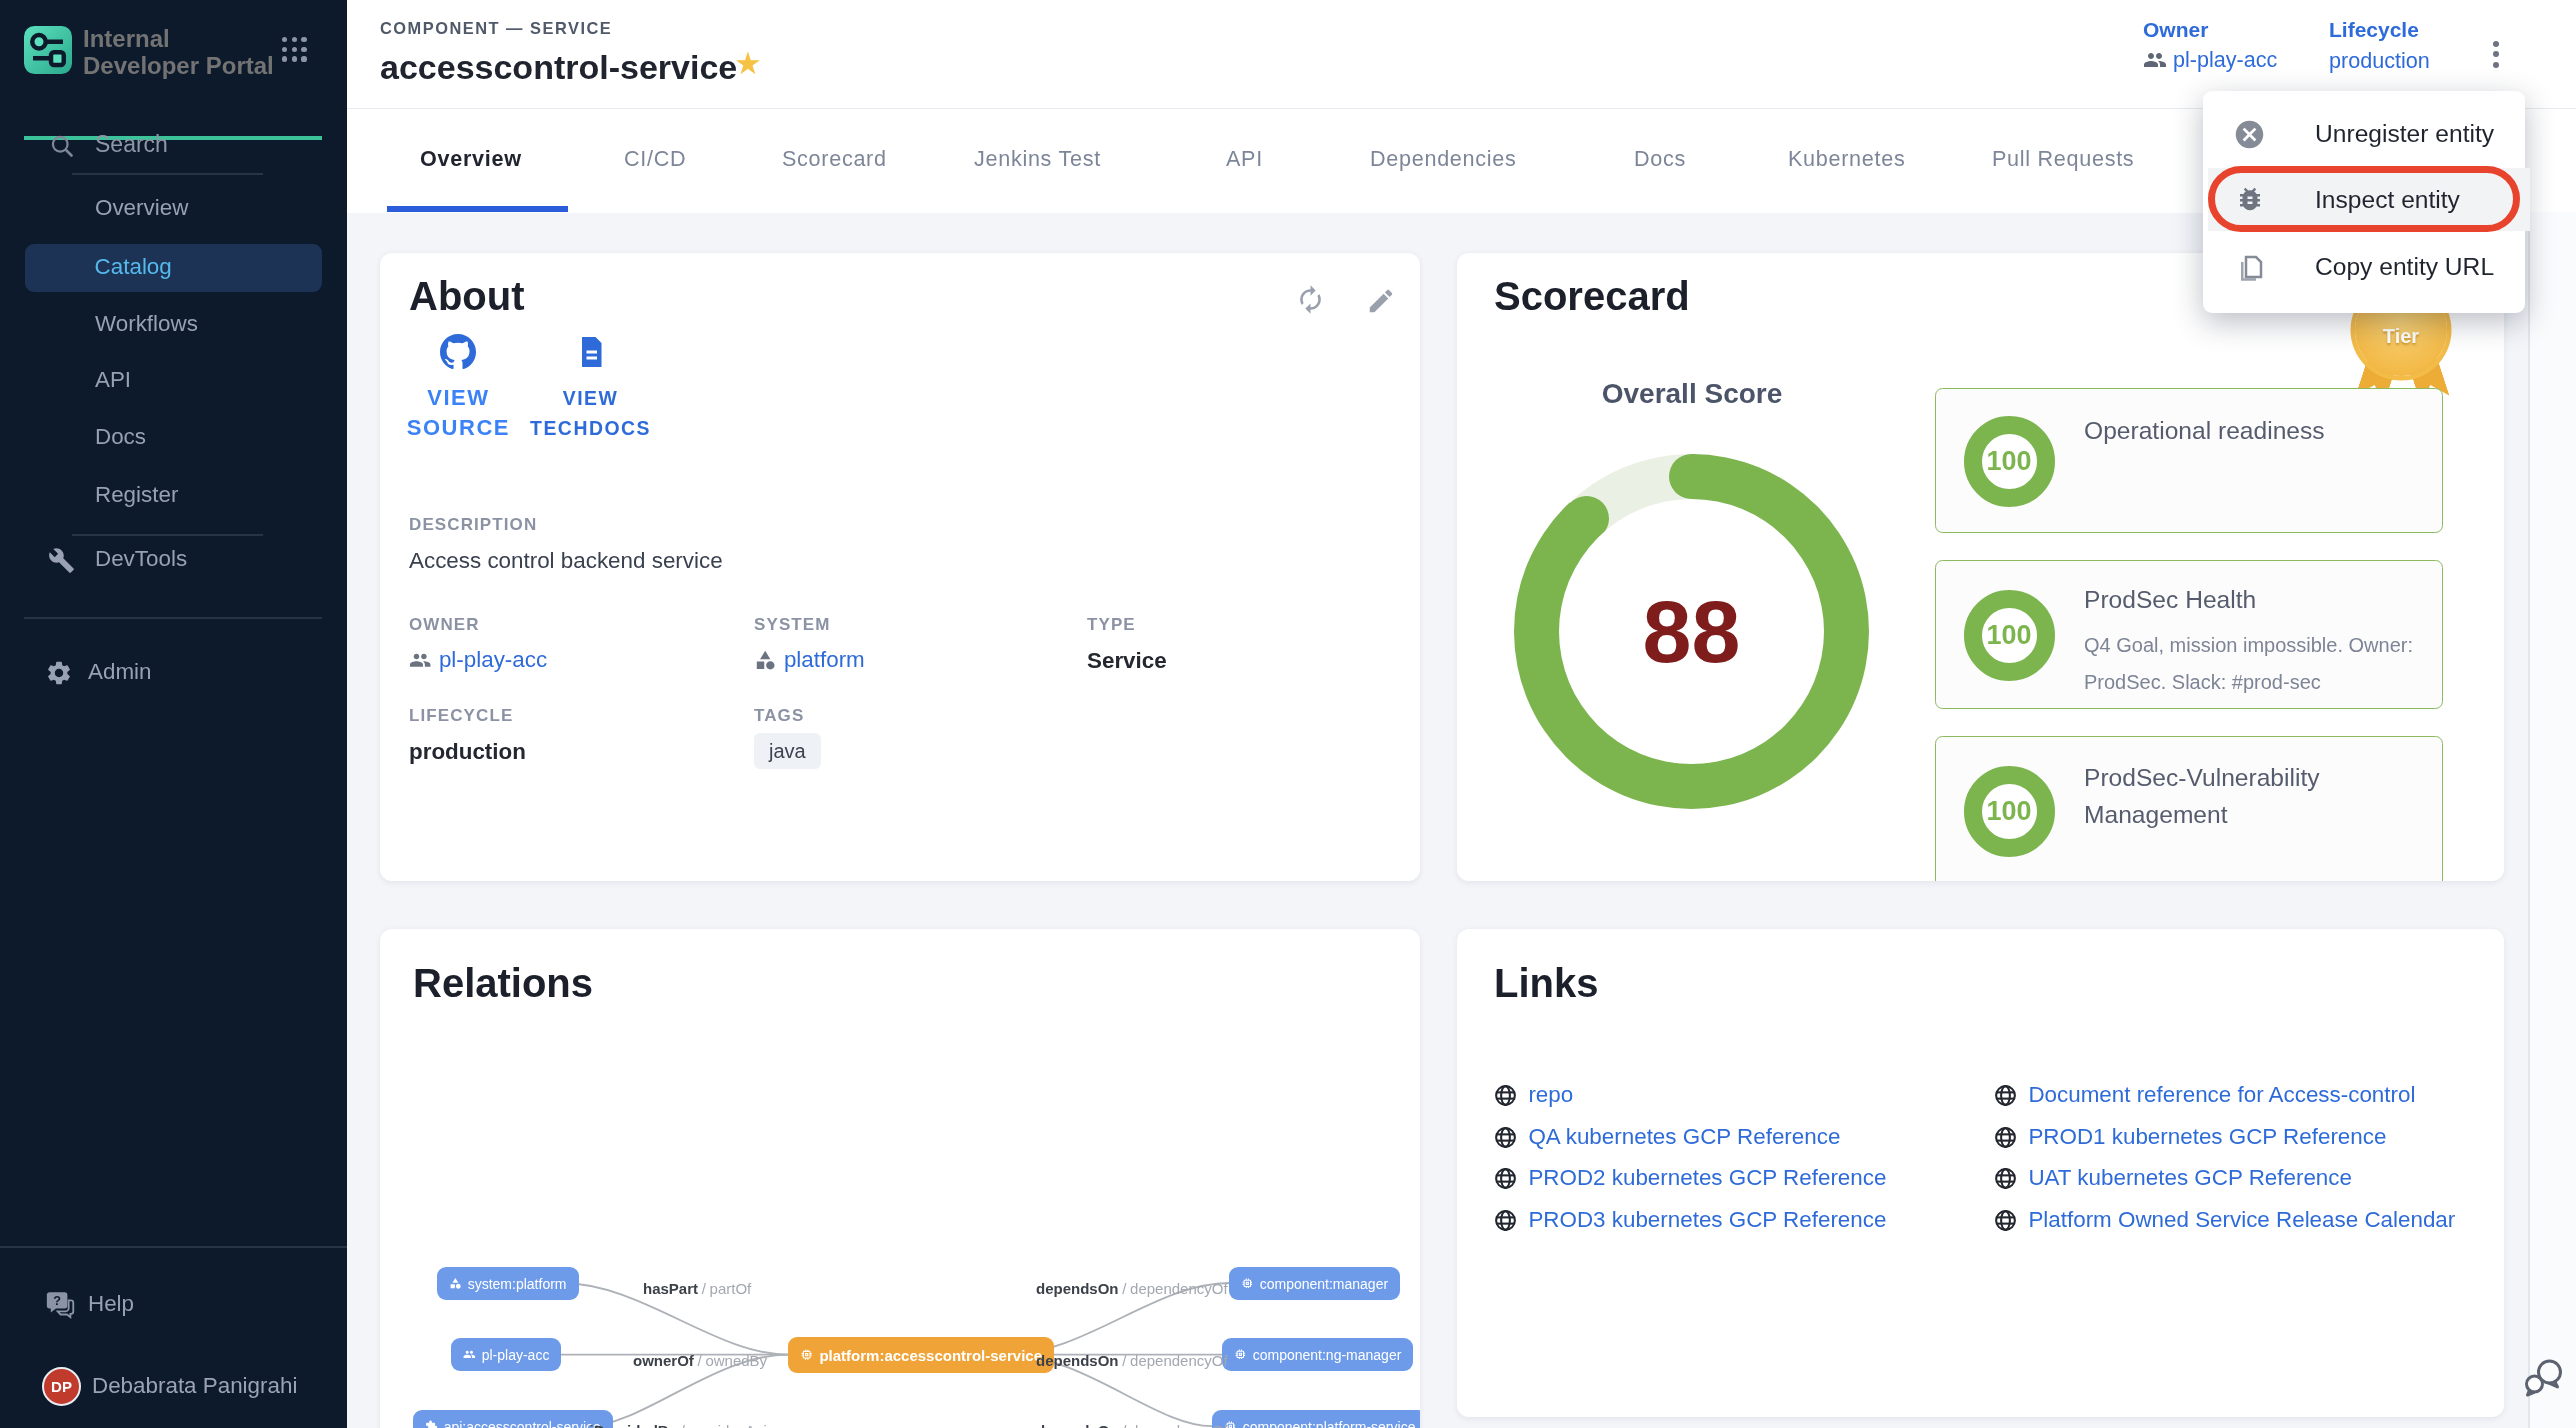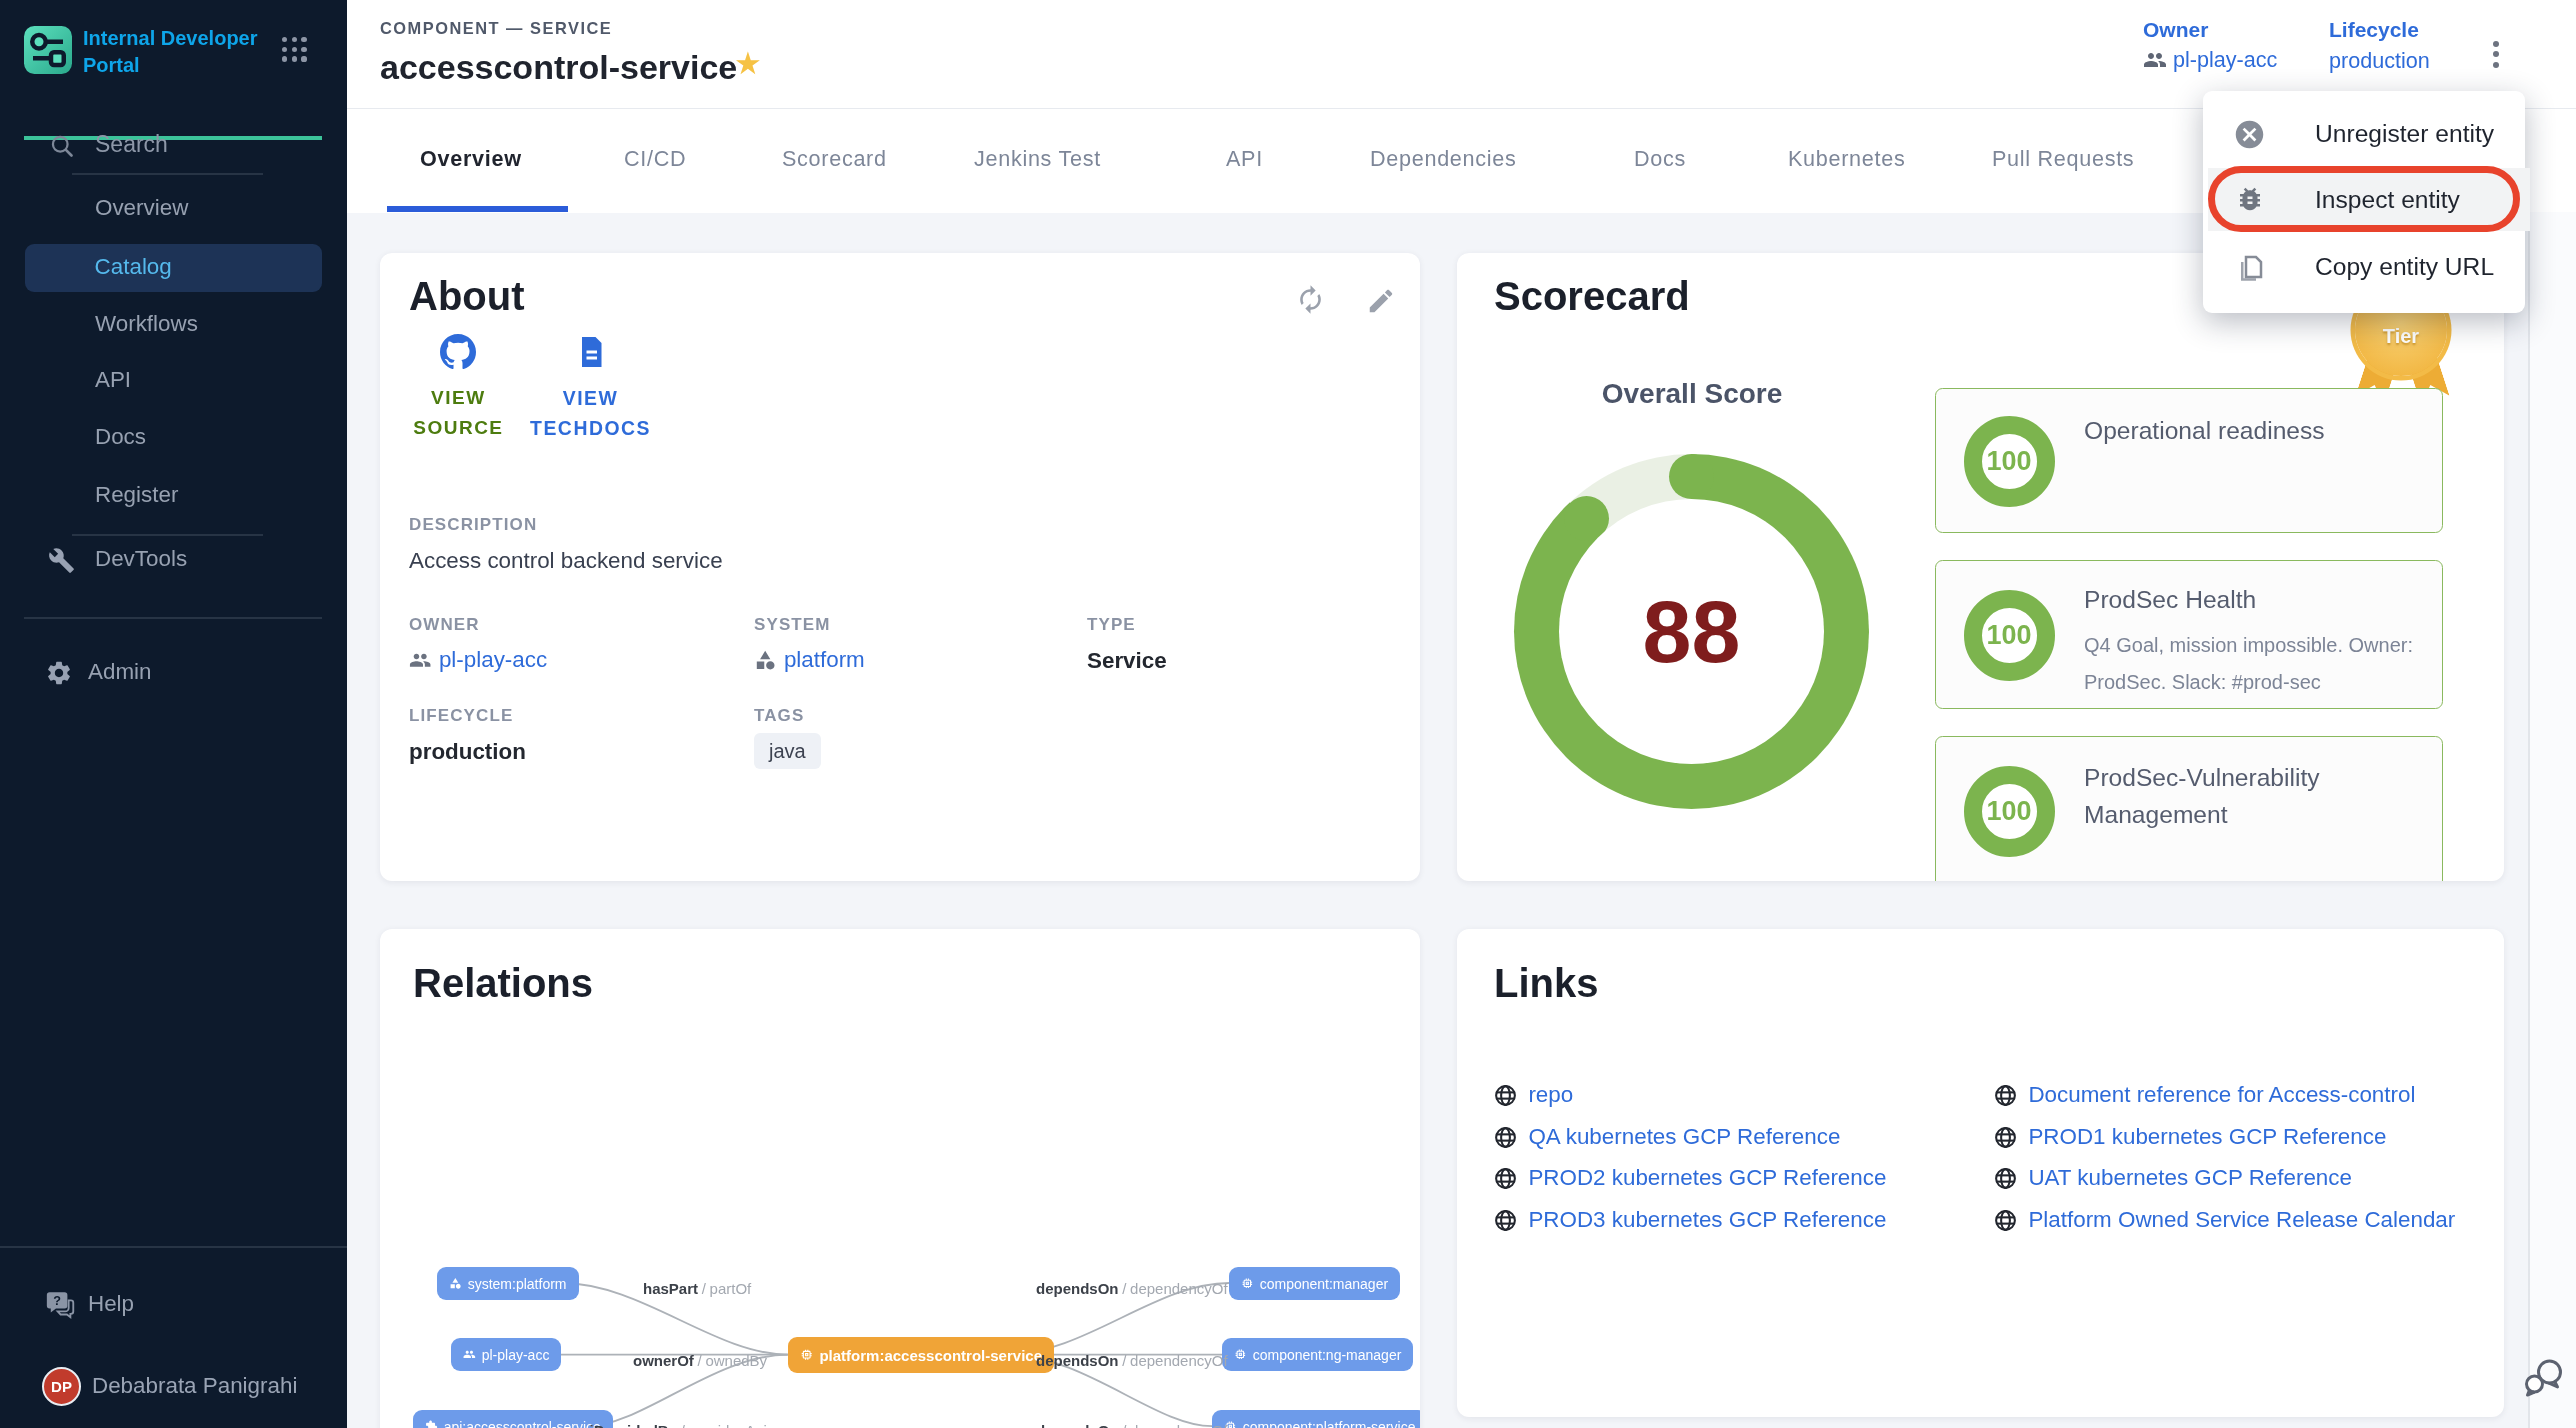--- a/index.html
+++ b/index.html
@@ -45,21 +45,21 @@
 
   <aside class="abs" style="left:0;top:0;width:347px;height:1428px;background:#0d1a2c;">
     <div class="abs" style="left:24px;top:26px;width:48px;height:48px;border-radius:10.4px;background:linear-gradient(135deg,#5ce0bd,#2aa98c);">
       <svg width="48" height="48" viewBox="0 0 64 64">
         <line x1="20" y1="21" x2="52" y2="21" stroke="#0d1a2c" stroke-width="6"></line>
         <circle cx="20" cy="21" r="9" fill="#5ce0bd" stroke="#0d1a2c" stroke-width="6"></circle>
         <line x1="12" y1="43" x2="44" y2="43" stroke="#0d1a2c" stroke-width="6"></line>
         <rect x="36" y="35" width="17" height="17" rx="4" fill="#5ce0bd" stroke="#0d1a2c" stroke-width="6"></rect>
       </svg>
     </div>
-    <div class="abs" style="left:83px;top:25px;width:195px;font-size:20px;font-weight:700;line-height:27px;color:#0ea5e9;">Internal Developer Portal</div>
+    <div class="abs" style="left:83px;top:25px;width:195px;font-size:24px;font-weight:700;line-height:27px;color:#737373;">Internal Developer Portal</div>
     <div class="abs dotgrid" style="left:282px;top:37px;">
       <i></i>
         <i></i>
         <i></i>
         <i></i>
         <i></i>
         <i></i>
         <i></i>
         <i></i>
         <i></i>
@@ -165,21 +165,21 @@
       <path fill="#9ba1ac" d="M12 6v3l4-4-4-4v3c-4.42 0-8 3.58-8 8 0 1.57.46 3.03 1.24 4.26L6.7 14.8c-.45-.83-.7-1.79-.7-2.8 0-3.31 2.69-6 6-6zm6.76 1.74L17.3 9.2c.44.84.7 1.79.7 2.8 0 3.31-2.69 6-6 6v-3l-4 4 4 4v-3c4.42 0 8-3.58 8-8 0-1.57-.46-3.03-1.24-4.26z"></path>
     </svg>
     <svg class="abs" style="left:986px;top:33px;cursor:pointer;" width="30" height="30" viewBox="0 0 24 24">
       <path fill="#9ba1ac" d="M3 17.25V21h3.75L17.81 9.94l-3.75-3.75L3 17.25zM20.71 7.04c.39-.39.39-1.02 0-1.41l-2.34-2.34c-.39-.39-1.02-.39-1.41 0l-1.83 1.83 3.75 3.75 1.83-1.83z"></path>
     </svg>
 
     <div class="abs" style="left:22.4px;top:81px;width:112px;text-align:center;cursor:pointer;">
       <svg width="36" height="36" viewBox="0 0 16 16">
         <path fill="#2e6bd9" d="M8 0C3.58 0 0 3.58 0 8c0 3.54 2.29 6.53 5.47 7.59.4.07.55-.17.55-.38 0-.19-.01-.82-.01-1.49-2.01.37-2.53-.49-2.69-.94-.09-.23-.48-.94-.82-1.13-.28-.15-.68-.52-.01-.53.63-.01 1.08.58 1.23.82.72 1.21 1.87.87 2.33.66.07-.52.28-.87.51-1.07-1.78-.2-3.64-.89-3.64-3.95 0-.87.31-1.59.82-2.15-.08-.2-.36-1.02.08-2.12 0 0 .67-.21 2.2.82.64-.18 1.32-.27 2-.27s1.36.09 2 .27c1.53-1.04 2.2-.82 2.2-.82.44 1.1.16 1.92.08 2.12.51.56.82 1.27.82 2.15 0 3.07-1.87 3.75-3.65 3.95.29.25.54.73.54 1.48 0 1.07-.01 1.93-.01 2.2 0 .21.15.46.55.38A8.01 8.01 0 0 0 16 8c0-4.42-3.58-8-8-8z"></path>
       </svg>
-      <div style="margin-top:10.4px;font-size:19px;font-weight:700;letter-spacing:1.5px;line-height:30px;color:#4d7c0f;">VIEW SOURCE</div>
+      <div style="margin-top:10.4px;font-size:22px;font-weight:700;letter-spacing:1.5px;line-height:30px;color:#3b82f6;">VIEW SOURCE</div>
     </div>
     <div class="abs" style="left:149px;top:81px;width:123px;text-align:center;cursor:pointer;">
       <svg width="36" height="36" viewBox="0 0 24 24">
         <path fill="#2e6bd9" d="M6 2h9l4 4v16H6z"></path>
         <rect x="9" y="11" width="7" height="2" fill="#fff"></rect>
         <rect x="9" y="15" width="7" height="2" fill="#fff"></rect>
       </svg>
       <div style="margin-top:10.4px;font-size:19.4px;font-weight:700;letter-spacing:1.5px;line-height:30px;color:#2e6bd9;">VIEW TECHDOCS</div>
     </div>
 

